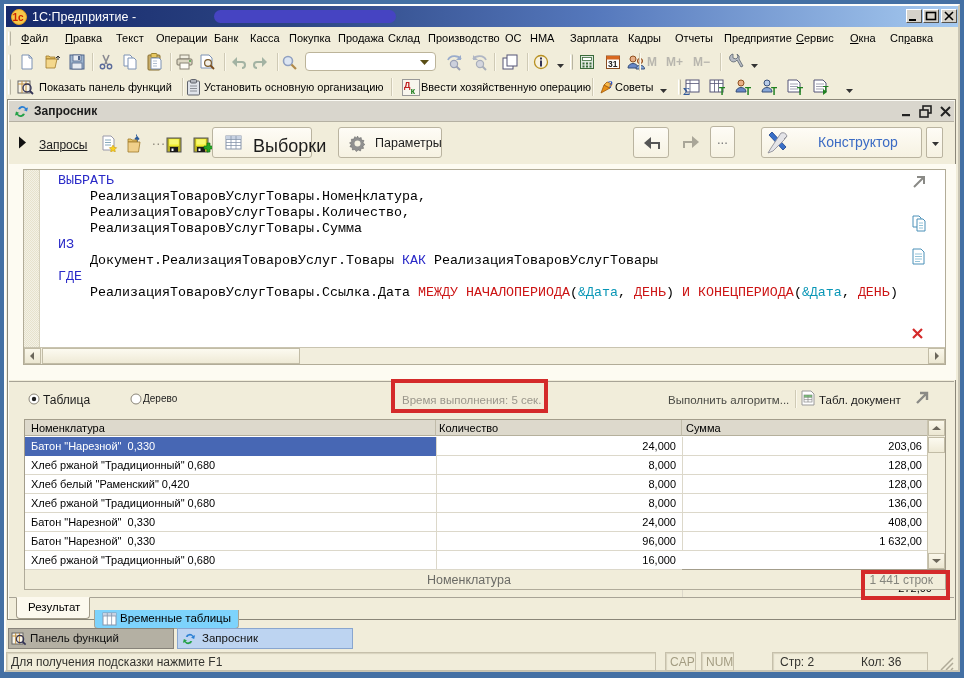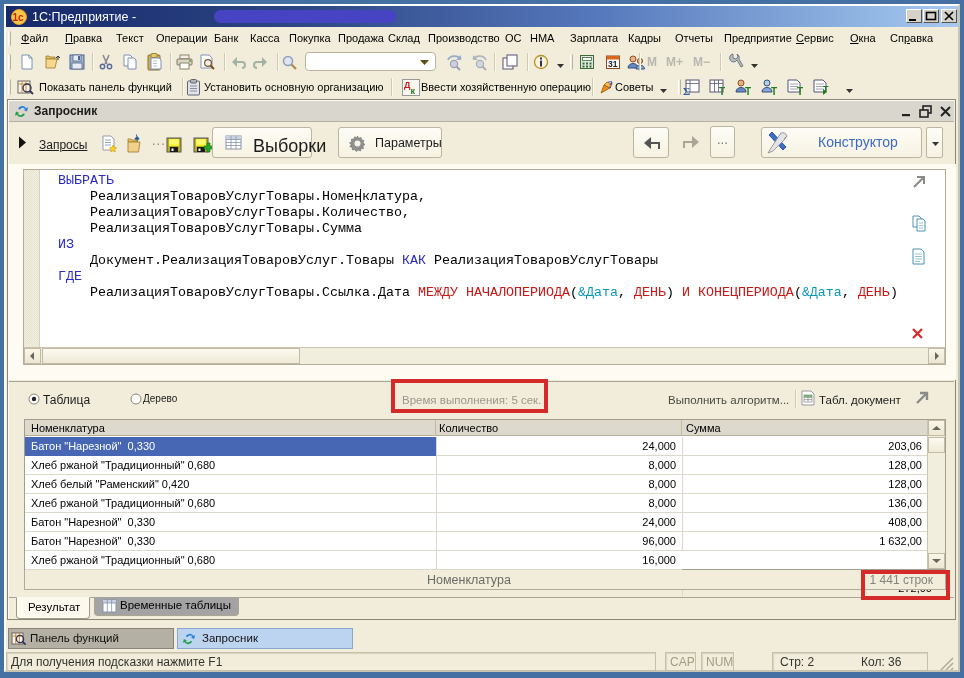--- a/index.html
+++ b/index.html
@@ -482,21 +482,21 @@
       </div>
     </div>
     <div id="gfoot">
       <span class="abs" style="left:402px;top:3px;font-size:12.5px;">Номенклатура</span>
       <span class="abs" style="right:12px;top:3px;font-size:12px;color:#85857d;">1 441 строк</span>
     </div>
     <div id="tabline"></div>
     <div class="tab" style="left:7px;top:215px;width:74px;height:22px;background:#fcf9ee;border:1px solid #a09a88;border-top:1px solid #fcf9ee;border-radius:0 0 4px 4px;">
       <span class="abs" style="left:11px;top:3px;">Результат</span>
     </div>
-    <div class="tab" style="left:85px;top:215px;width:145px;height:19px;background:#a3a3a3;border:1px solid #aaa593;border-top:none;border-radius:0 0 4px 4px;">
+    <div class="tab" style="left:85px;top:228px;width:145px;height:19px;background:#7dd3fc;border:1px solid #aaa593;border-top:none;border-radius:0 0 4px 4px;">
       <svg class="abs" style="left:7px;top:2px" width="15" height="14" viewBox="0 0 15 14">
           <rect x="1" y="1" width="13" height="12" fill="#fff" stroke="#8795ab"></rect>
           <rect x="1" y="1" width="13" height="3" fill="#c8d2e2"></rect>
           <path d="M1 4h13M5.3 1v12M9.6 1v12" stroke="#8795ab" stroke-width="0.8"></path>
         </svg>
       <span class="abs" style="left:25px;top:2px;">Временные таблицы</span>
     </div>
   </div>
 </div>
 

